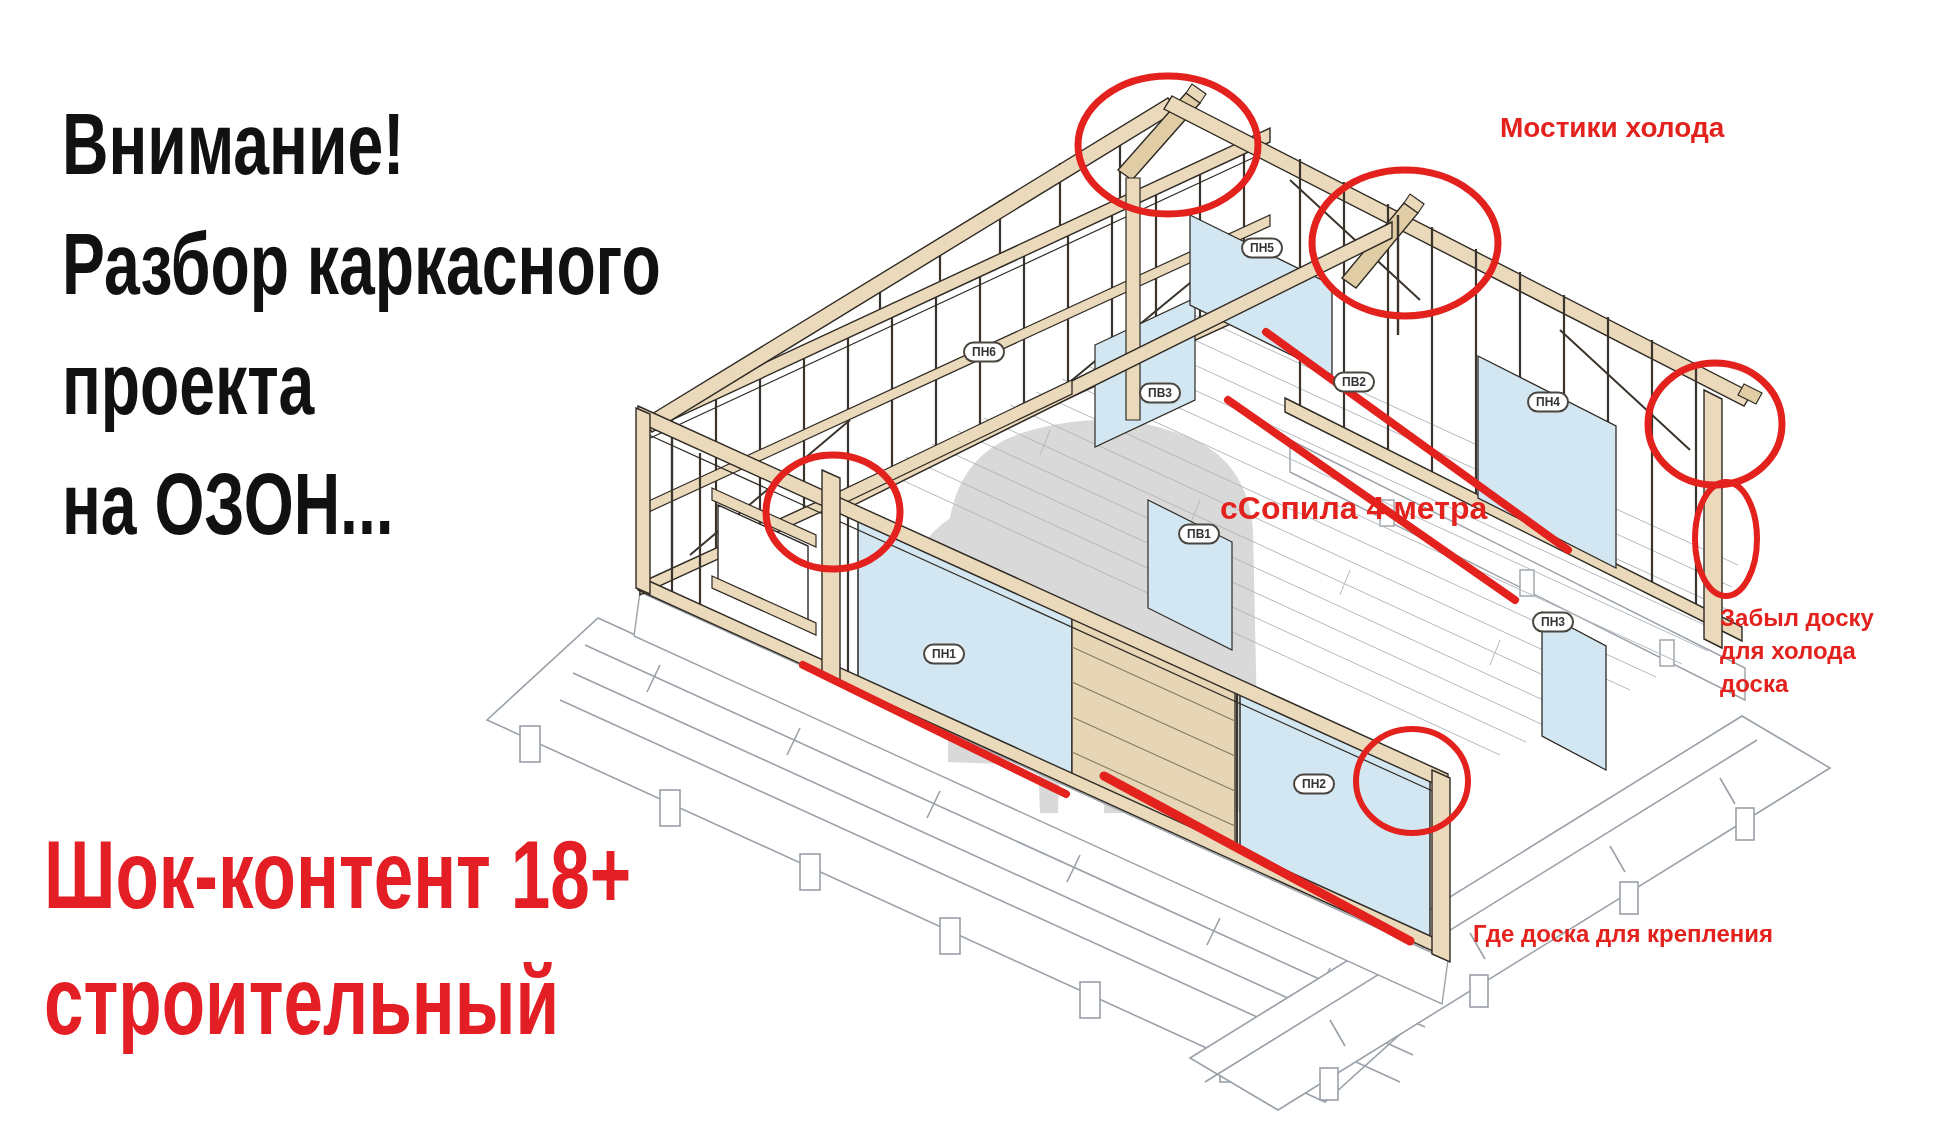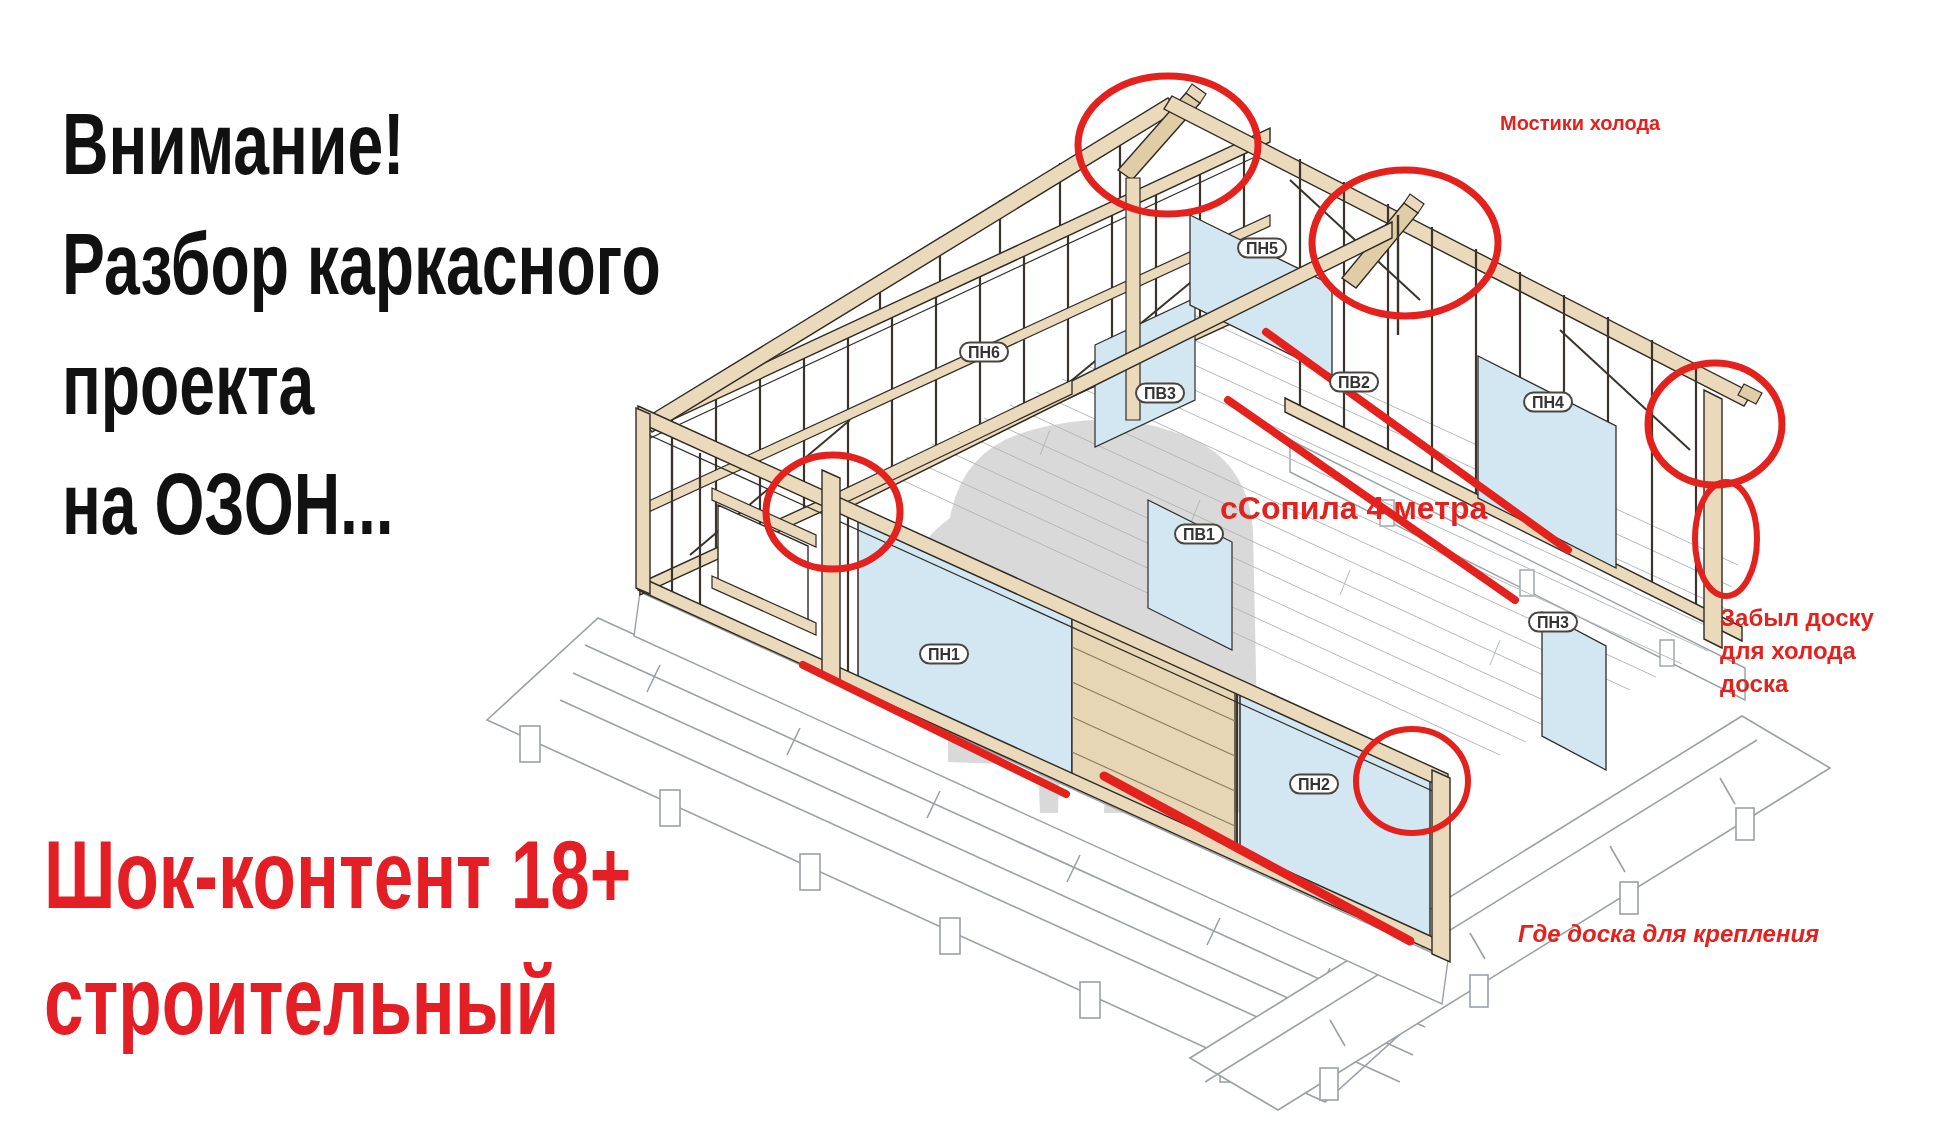--- a/index.html
+++ b/index.html
@@ -7,27 +7,27 @@
           font-family:"Liberation Sans","DejaVu Sans",sans-serif;}
   .abs{position:absolute;}
   
   #headline{left:62px;top:84px;color:#111111;font-size:88px;font-weight:700;line-height:120px;
             transform:scaleX(.73);transform-origin:left top;white-space:nowrap;}
   
   #shock-banner{left:44px;top:812px;color:#e31e24;font-size:96px;font-weight:700;line-height:126px;
             transform:scaleX(.74);transform-origin:left top;white-space:nowrap;}
   
   .red-note{color:#e3211d;font-weight:700;white-space:nowrap;}
-  #note-cold{left:1500px;top:112px;font-size:20px;}
+  #note-cold{left:1500px;top:112px;font-size:28px;}
   #note-rafter{left:1220px;top:490px;font-size:32px;text-align:center;}
   #note-wallboard{left:1720px;top:601px;font-size:24px;line-height:33px;}
-  #note-floor{left:1518px;top:917px;font-size:24px;line-height:33px;font-style:italic;}
+  #note-floor{left:1473px;top:917px;font-size:24px;line-height:33px;}
   
   .pill{position:absolute;transform:translate(-50%,-50%);background:#ffffff;border:2px solid #4a463f;
-        border-radius:11px;padding:0 7px;font-size:16px;font-weight:700;color:#333;line-height:17px;
+        border-radius:11px;padding:0 7px;font-size:12px;font-weight:700;color:#333;line-height:17px;
         white-space:nowrap;letter-spacing:0;}
   svg{position:absolute;left:0;top:0;}
 </style>
 </head>
 <body>
 
 <div id="canvas">
 
   <svg width="1934" height="1136" viewBox="0 0 1934 1136">
 

